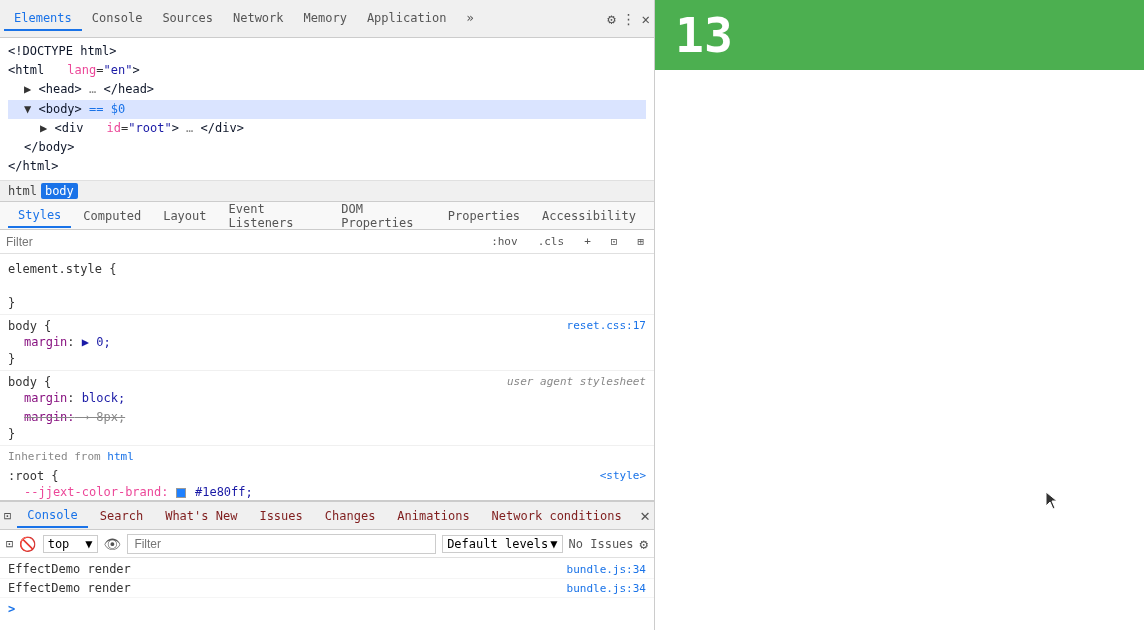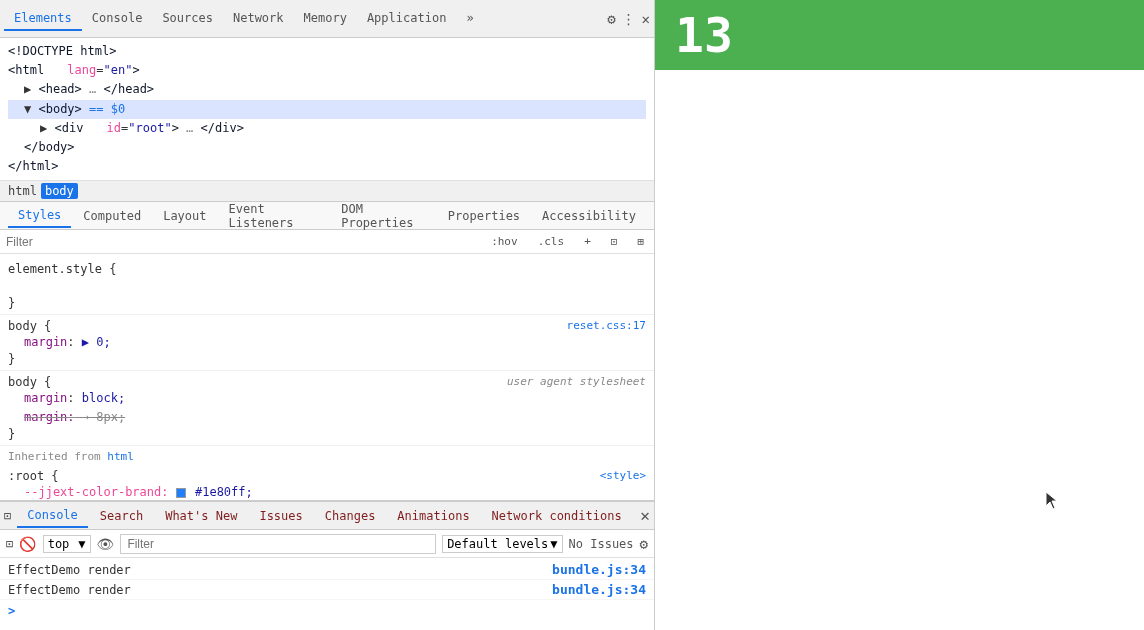--- a/index.html
+++ b/index.html
@@ -272,22 +272,21 @@
       padding: 2px 8px;
       border-bottom: 1px solid #f5f5f5;
       justify-content: space-between;
     }
     .console-log .log-text {
       color: #333;
     }
     .console-log .log-link {
       color: #1a73e8;
       text-decoration: none;
-      font-size: 13px;
-      font-weight: bold;
+      font-size: 11px;
     }
     .console-log .log-prompt {
       padding: 4px 8px;
       color: #555;
     }
     .console-log .prompt-icon {
       color: #1a73e8;
       font-weight: bold;
     }
 
@@ -465,21 +464,21 @@
         <div class="ctab">Issues</div>
         <div class="ctab">Changes</div>
         <div class="ctab">Animations</div>
         <div class="ctab">Network conditions</div>
         <span class="close-btn">✕</span>
       </div>
 
       <div class="console-toolbar">
         <span class="toolbar-icon" style="font-size:12px;">⊡</span>
         <span class="toolbar-icon">🚫</span>
-        <div style="display:flex;align-items:center;gap:9px;border:1px solid #ccc;padding:1px 4px;cursor:pointer;">
+        <div style="display:flex;align-items:center;gap:16px;border:1px solid #ccc;padding:1px 4px;cursor:pointer;">
           <span>top</span>
           <span>▼</span>
         </div>
         <span class="toolbar-icon">👁</span>
         <input type="text" placeholder="Filter" style="flex: 1 1 0%;">
         <div style="display:flex;align-items:center;gap:2px;border:1px solid #ccc;padding:1px 4px;cursor:pointer;">
           <span>Default levels</span>
           <span>▼</span>
         </div>
         <span class="no-issues">No Issues</span>

